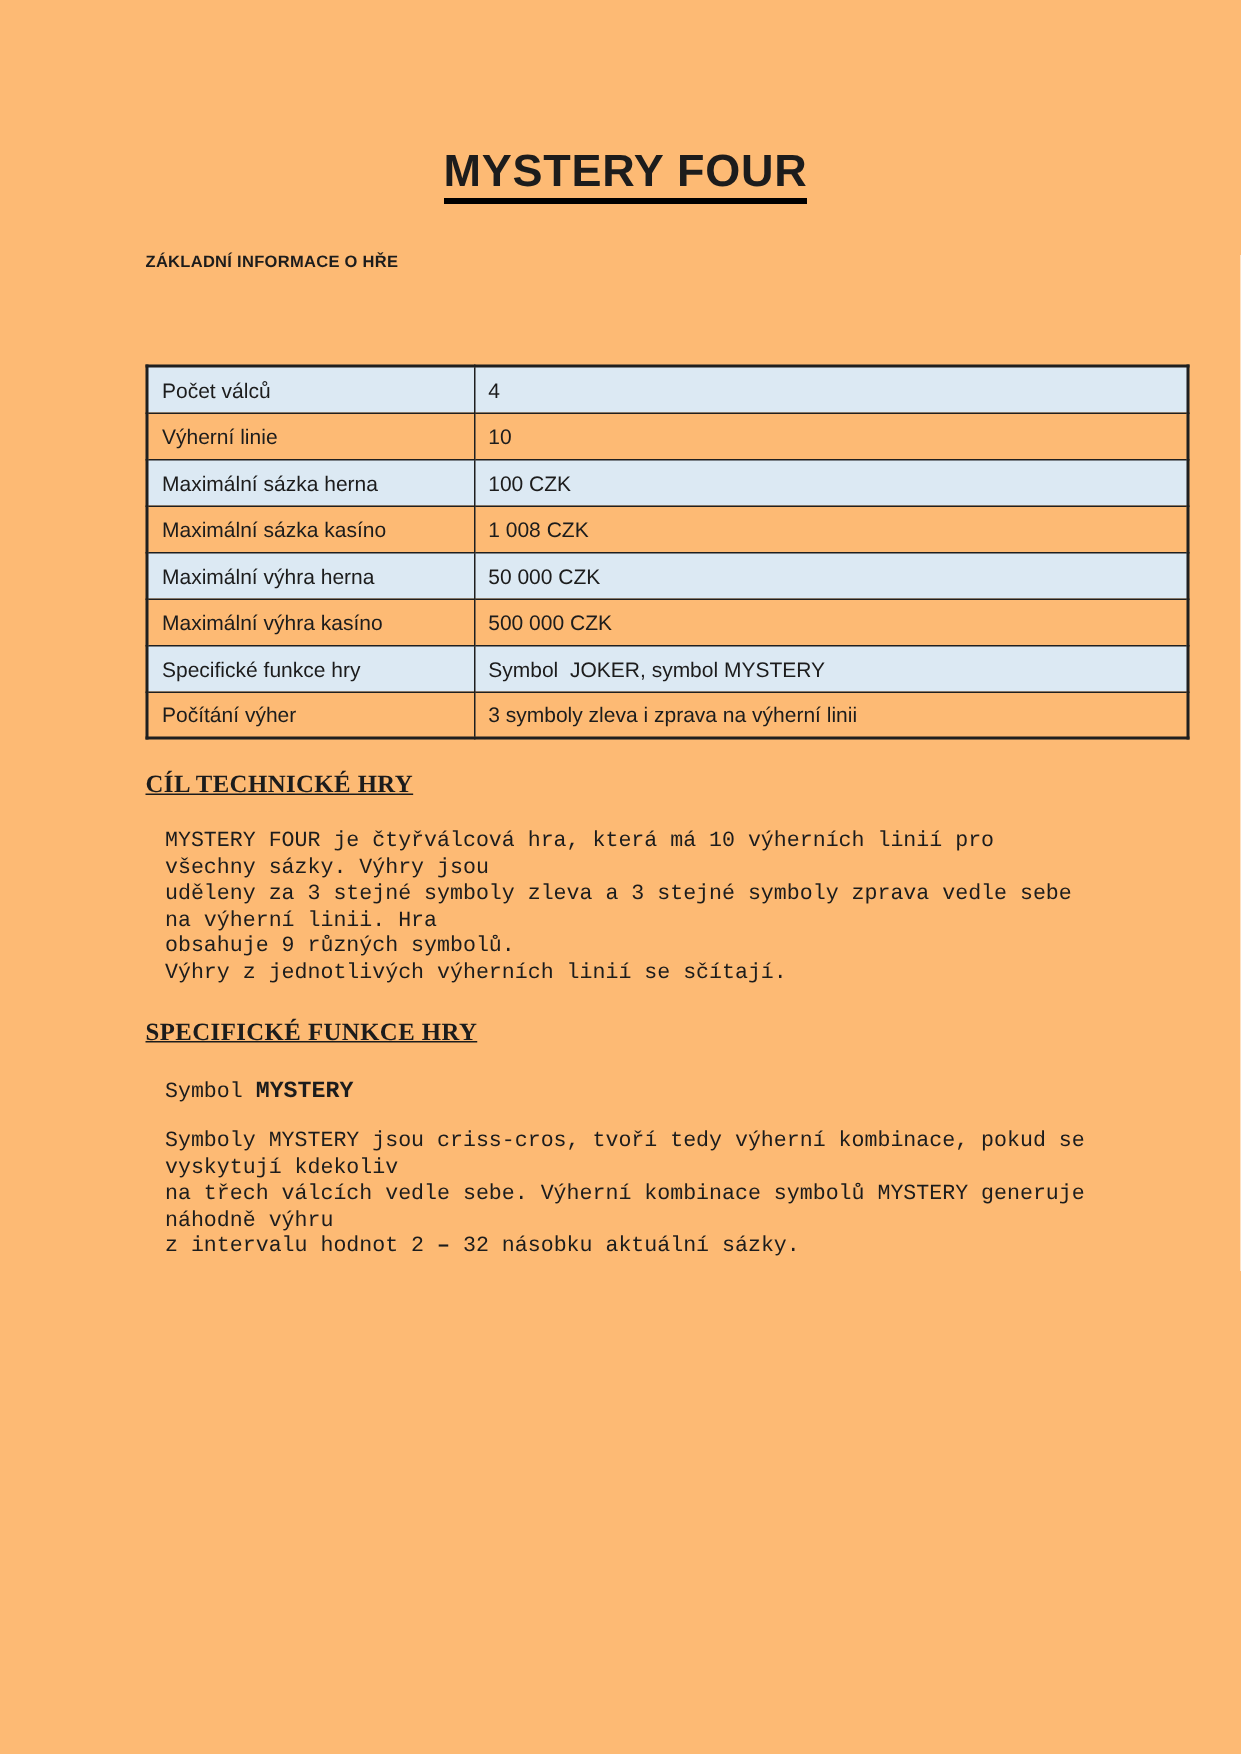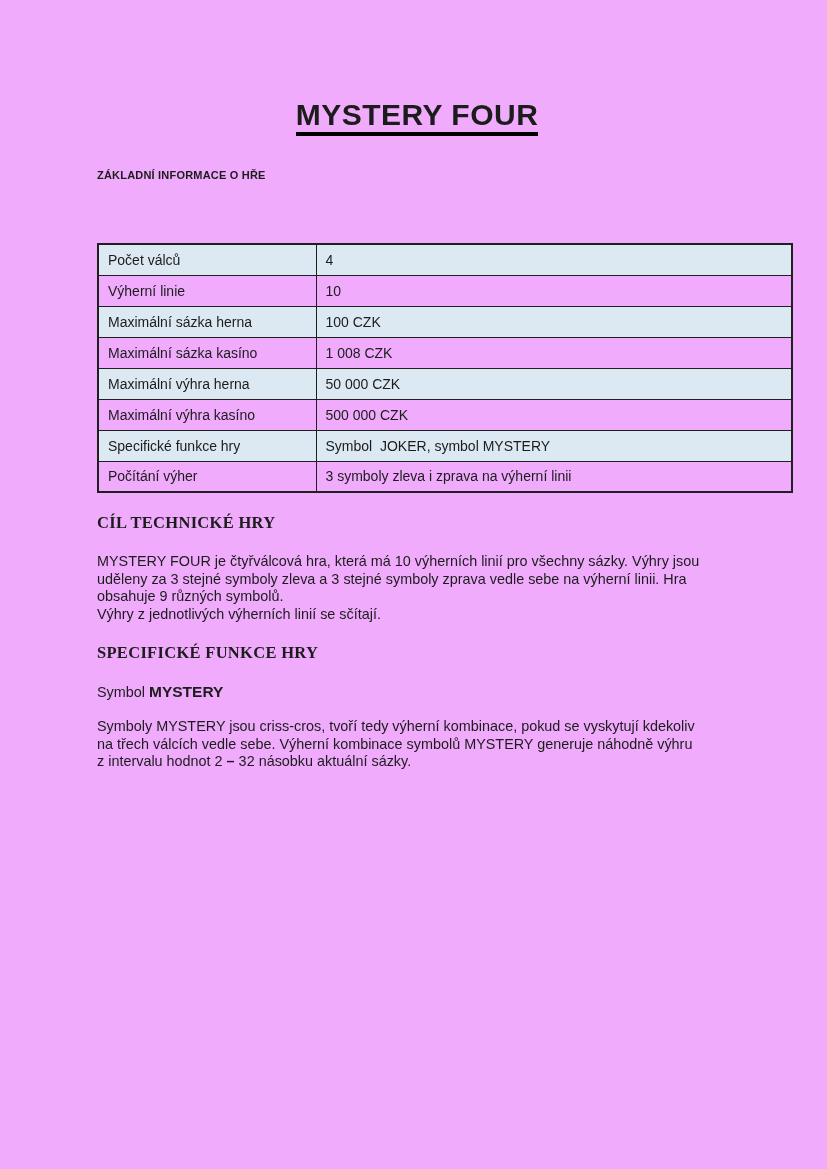--- a/index.html
+++ b/index.html
@@ -8,21 +8,21 @@
     --text:#1c1c1c;
   }
   *{box-sizing:border-box;}
   html,body{margin:0;padding:0;background:#ffffff;}
   body{
     width:827px;height:1169px;
     font-family:"Liberation Sans", sans-serif;
     color:var(--text);
     overflow:hidden;
   }
-  .page{position:relative;width:827px;height:1169px;background:#f0abfc;}
+  .page{position:relative;width:827px;height:1169px;background:#fdba74;}
   .content{position:absolute;left:97px;top:0;width:640px;}
 
   h1.doc-title{
     margin:98px 0 0 0;
     text-align:center;
     font-size:30px;
     font-weight:bold;
     letter-spacing:0.5px;
   }
   h1.doc-title .underlined{
@@ -53,25 +53,26 @@
   }
   table.info-table td.label-cell{width:218px;}
   table.info-table tr:nth-child(odd) td{background:var(--row-shade);}
 
   h2.serif-heading{
     margin:20px 0 0 0;
     font-family:"Liberation Serif", serif;
     font-size:16.5px;
     font-weight:bold;
     letter-spacing:0.3px;
+    text-decoration:underline;
   }
   .goal-heading{margin-top:20px;}
   .specific-heading{margin-top:27px;}
 
-  p{margin:0;}
+  p{margin:13px;font-family:Liberation Mono, monospace;}
   .body-par{
     font-size:14.4px;
     line-height:17.5px;
     white-space:pre-line;
   }
   .goal-par{margin-top:20px;}
   .symbol-line{
     margin-top:21px;
     font-size:14.4px;
   }

